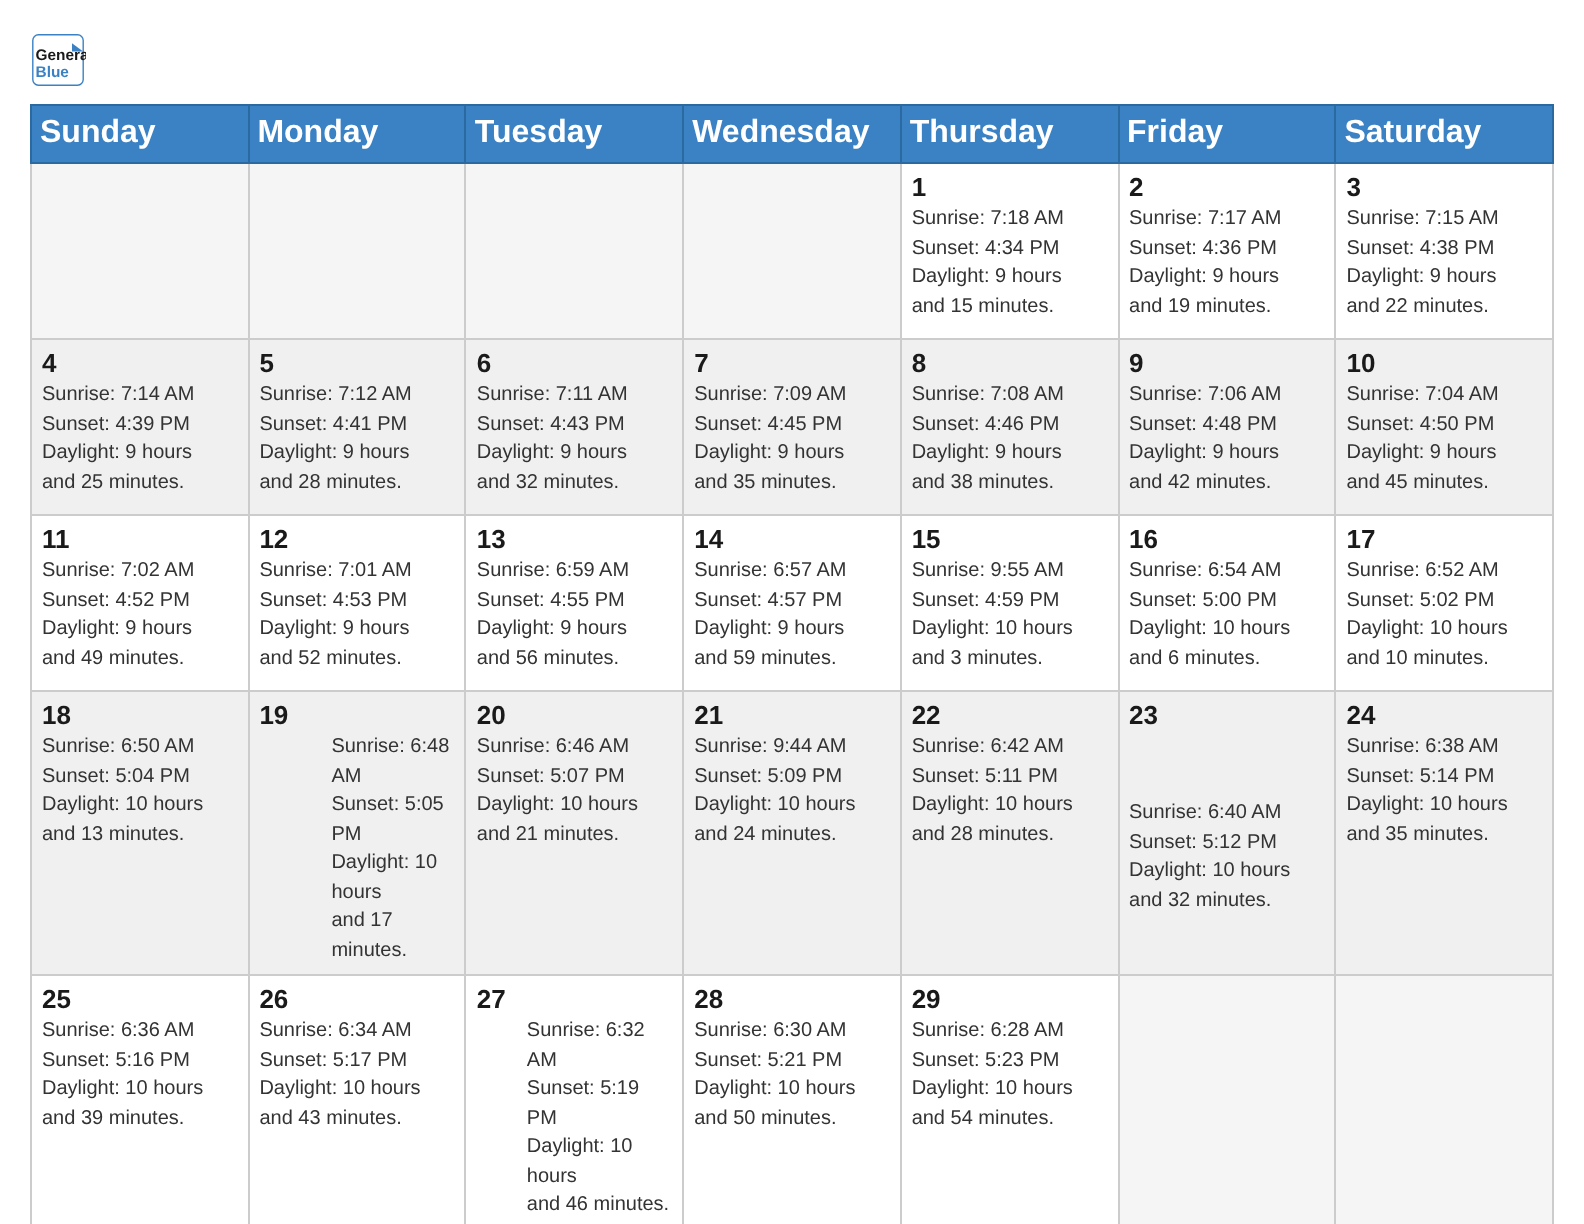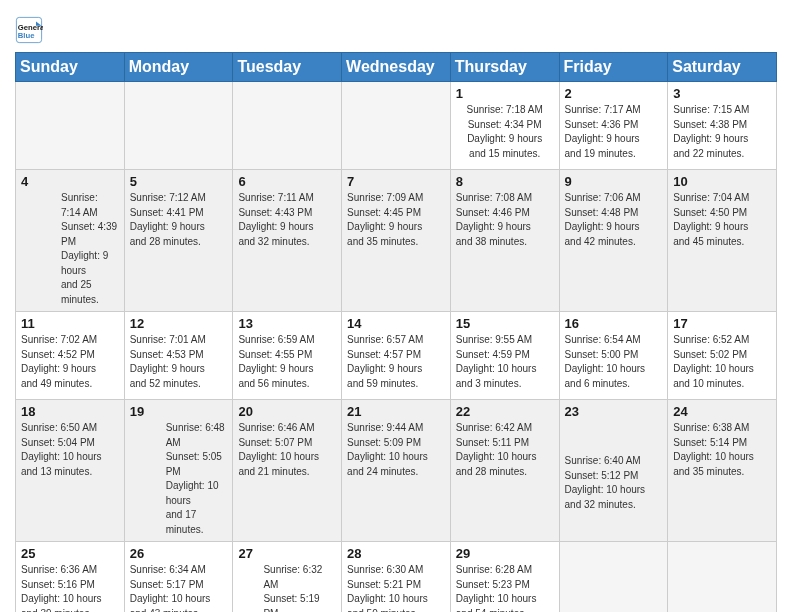--- a/index.html
+++ b/index.html
@@ -113,21 +113,21 @@
       </tr>
   </thead>
   <tbody id="calendar-body">
   <tr>
         <td class="empty"></td>
         <td class="empty"></td>
         <td class="empty"></td>
         <td class="empty"></td>
         <td>
           <div class="day-num">1</div>
-          <div class="day-info" style="white-space: pre-line; text-align: center;">Sunrise: 7:18 AM
+          <div class="day-info" style="white-space: pre-line;">Sunrise: 7:18 AM
 Sunset: 4:34 PM
 Daylight: 9 hours
 and 15 minutes.</div>
         </td>
         <td>
           <div class="day-num">2</div>
           <div class="day-info" style="white-space: pre-line;">Sunrise: 7:17 AM
 Sunset: 4:36 PM
 Daylight: 9 hours
 and 19 minutes.</div>
@@ -136,21 +136,21 @@
           <div class="day-num">3</div>
           <div class="day-info" style="white-space: pre-line;">Sunrise: 7:15 AM
 Sunset: 4:38 PM
 Daylight: 9 hours
 and 22 minutes.</div>
         </td>
       </tr>
       <tr class="row-shade">
         <td>
           <div class="day-num">4</div>
-          <div class="day-info" style="white-space: pre-line; margin-left: 40px;">Sunrise: 7:14 AM
+          <div class="day-info" style="white-space: pre-line;">Sunrise: 7:14 AM
 Sunset: 4:39 PM
 Daylight: 9 hours
 and 25 minutes.</div>
         </td>
         <td>
           <div class="day-num">5</div>
           <div class="day-info" style="white-space: pre-line;">Sunrise: 7:12 AM
 Sunset: 4:41 PM
 Daylight: 9 hours
 and 28 minutes.</div>

